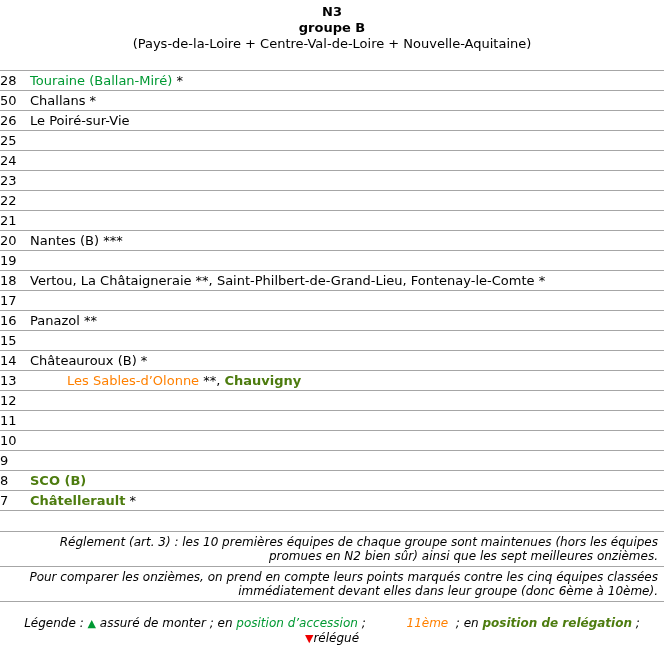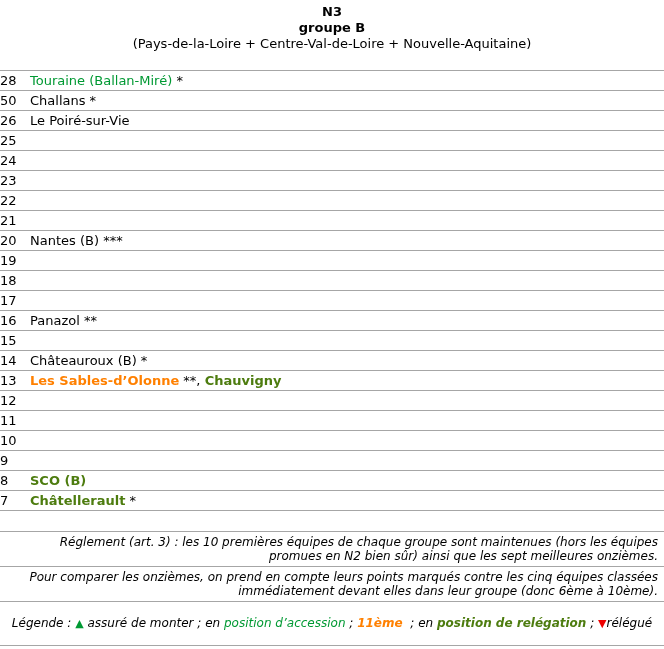--- a/index.html
+++ b/index.html
@@ -36,21 +36,21 @@
     display: inline-block;
     width: 19px;
     text-align: left;
     flex: 0 0 19px;
   }
   .teams {
     margin-left: 11px;
   }
   .seg { white-space: pre-wrap; }
   .green  { color: #009933; font-weight: normal; }
-  .orange { color: #ff8000; font-weight: bold; }
+  .orange { color: #ff8000; font-weight: normal; margin-left: 37px; }
   .red    { color: #4d7c0f; font-weight: bold; }
   .plain  { color: #000000; }
   .notes { margin-top: 20px; }
   .note {
     border-top: 1px solid #a6a6a6;
     font-style: italic;
     font-size: 12px;
     line-height: 14px;
     text-align: right;
     padding: 3px 6px;
@@ -112,20 +112,21 @@
     <div class="row">
       <span class="rank">20</span>
       <span class="teams"><span class="seg plain">Nantes (B) ***</span></span>
     </div>
     <div class="row">
       <span class="rank">19</span>
       <span class="teams"></span>
     </div>
     <div class="row">
       <span class="rank">18</span>
+      <span class="teams"><span class="seg plain">Vertou, La Châtaigneraie **, Saint-Philbert-de-Grand-Lieu, Fontenay-le-Comte *</span></span>
     </div>
     <div class="row">
       <span class="rank">17</span>
       <span class="teams"></span>
     </div>
     <div class="row">
       <span class="rank">16</span>
       <span class="teams"><span class="seg plain">Panazol **</span></span>
     </div>
     <div class="row">

